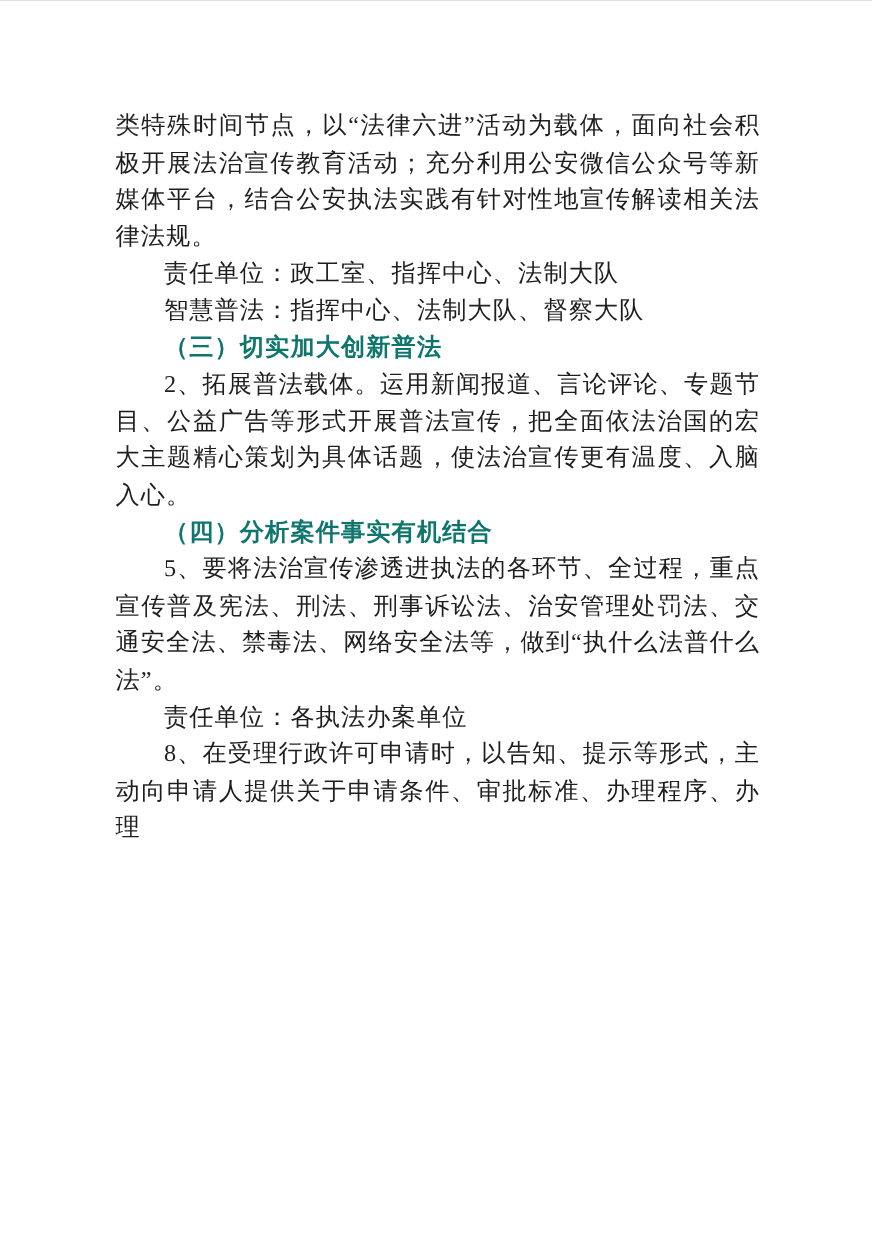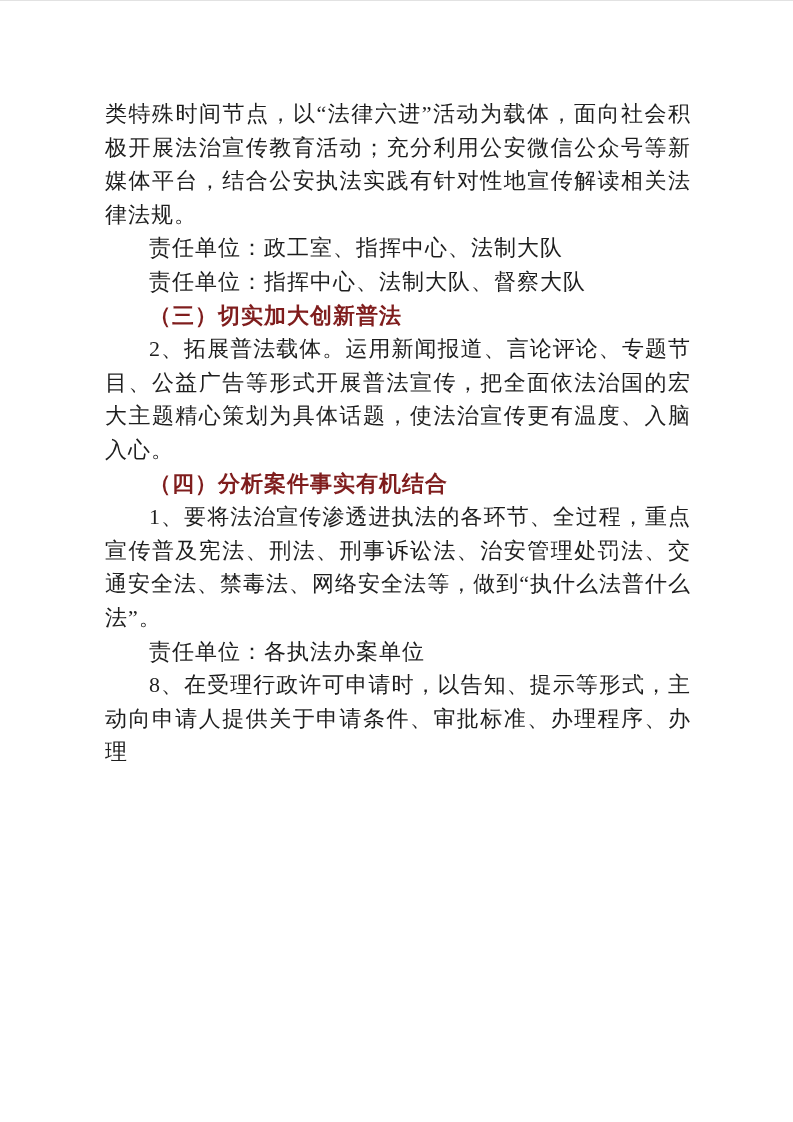--- a/index.html
+++ b/index.html
@@ -42,32 +42,32 @@
   .para.no-indent {
     text-indent: 0;
   }
   .heading {
     margin: 0;
     font-size: 22px;
     line-height: 33.6px;
     letter-spacing: 1px;
     text-indent: 2em;
     font-weight: 700;
-    color: #7f1d1d;
+    color: #0f766e;
   }
 </style>
 </head>
 <body>
 
 <div class="page">
   <div class="page-top-edge"></div>
   <div class="content">
     <p class="para no-indent">类特殊时间节点，以“法律六进”活动为载体，面向社会积极开展法治宣传教育活动；充分利用公安微信公众号等新媒体平台，结合公安执法实践有针对性地宣传解读相关法律法规。</p>
     <p class="para">责任单位：政工室、指挥中心、法制大队</p>
-    <p class="para">责任单位：指挥中心、法制大队、督察大队</p>
+    <p class="para">智慧普法：指挥中心、法制大队、督察大队</p>
     <p class="heading">（三）切实加大创新普法</p>
     <p class="para">2、拓展普法载体。运用新闻报道、言论评论、专题节目、公益广告等形式开展普法宣传，把全面依法治国的宏大主题精心策划为具体话题，使法治宣传更有温度、入脑入心。</p>
     <p class="heading">（四）分析案件事实有机结合</p>
-    <p class="para">1、要将法治宣传渗透进执法的各环节、全过程，重点宣传普及宪法、刑法、刑事诉讼法、治安管理处罚法、交通安全法、禁毒法、网络安全法等，做到“执什么法普什么法”。</p>
+    <p class="para">5、要将法治宣传渗透进执法的各环节、全过程，重点宣传普及宪法、刑法、刑事诉讼法、治安管理处罚法、交通安全法、禁毒法、网络安全法等，做到“执什么法普什么法”。</p>
     <p class="para">责任单位：各执法办案单位</p>
     <p class="para">8、在受理行政许可申请时，以告知、提示等形式，主动向申请人提供关于申请条件、审批标准、办理程序、办理</p>
   </div>
 </div>
 
 </body></html>

